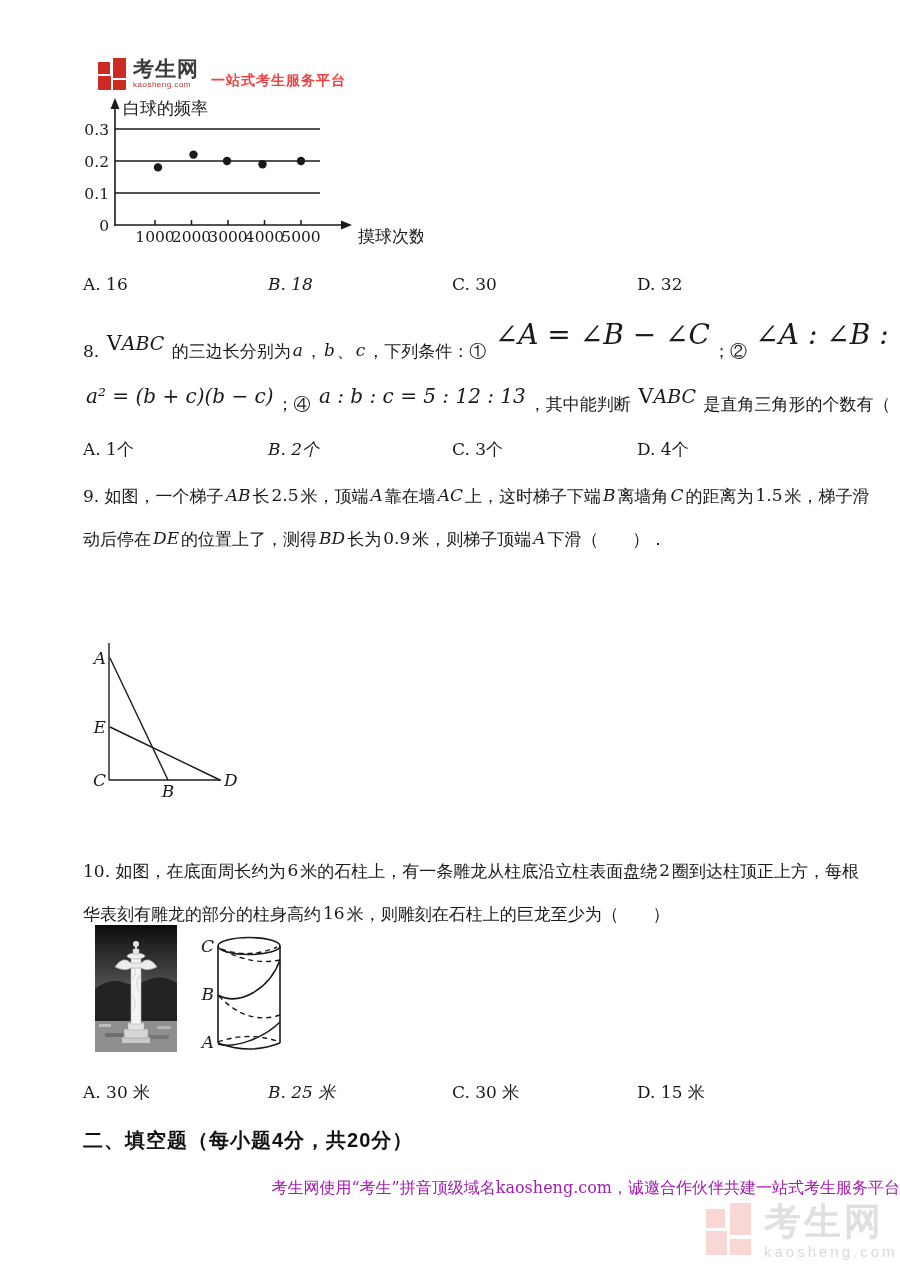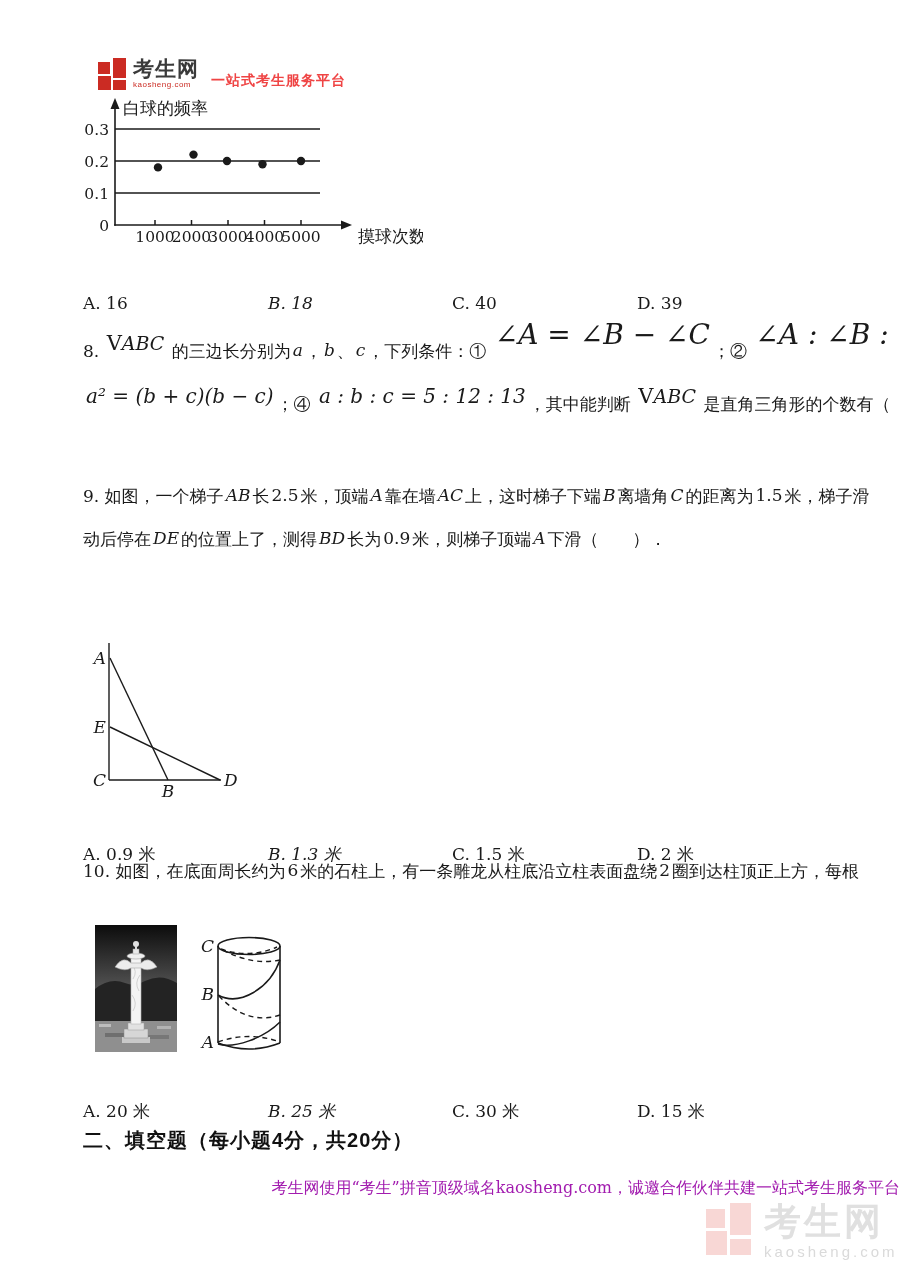--- a/index.html
+++ b/index.html
@@ -29,21 +29,21 @@
   .q-line{position:absolute;font-size:17px;white-space:nowrap;color:#1a1a1a;}
   .sg-n{}
   .sg-m{font-style:italic;padding:0 2px;vertical-align:1px;}
   .sg-s{padding:0 2px;vertical-align:1px;}
   .sg-f{font-style:italic;font-size:28px;vertical-align:13px;padding:0 3px;}
   .sg-f2{font-style:italic;font-size:20px;vertical-align:7px;padding:0 3px;}
   .sg-t{font-size:21px;vertical-align:7px;padding-left:2px;}
   .sg-tm{font-style:italic;font-size:19px;vertical-align:7px;padding-right:2px;}
 
   .opt-row{position:absolute;left:83px;width:780px;height:22px;font-size:17px;}
-  .opt-row span{position:absolute;white-space:nowrap;margin-top:19px;}
+  .opt-row span{position:absolute;white-space:nowrap;}
   .opt-b{left:185px;font-style:italic;} .opt-c{left:369px;} .opt-d{left:554px;}
 
   
   .fig{position:absolute;}
 
   
   .section-header{position:absolute;left:83px;top:1127px;
                   font-family:Liberation Sans, sans-serif;
                   font-weight:700;font-size:20px;color:#111;letter-spacing:1px;}
   .footer-note{position:absolute;left:0;top:1178px;width:900px;text-align:right;
@@ -109,54 +109,55 @@
       <circle cx="149" cy="67" r="4.2" fill="#1a1a1a"></circle>
       <circle cx="184.5" cy="70.2" r="4.2" fill="#1a1a1a"></circle>
       <circle cx="223" cy="67" r="4.2" fill="#1a1a1a"></circle>
       <text x="45" y="20" text-anchor="start" font-size="17" fill="#1a1a1a" font-family="DejaVu Serif, Liberation Serif, serif">白球的频率</text>
       <text x="280" y="148" text-anchor="start" font-size="17" fill="#1a1a1a" font-family="DejaVu Serif, Liberation Serif, serif">摸球次数</text>
     </svg>
 
   <div class="opt-row" style="top:274px">
     <span class="opt-a">A. 16</span>
     <span class="opt-b">B. 18</span>
-    <span class="opt-c">C. 40</span>
-    <span class="opt-d">D. 39</span>
+    <span class="opt-c">C. 30</span>
+    <span class="opt-d">D. 32</span>
   </div>
 
   <div class="q-line" style="left:83px;top:318px"><span class="sg-n">8. </span><span class="sg-t">V</span><span class="sg-tm">ABC</span><span class="sg-n"> 的三边长分别为</span><span class="sg-m">a</span><span class="sg-n">，</span><span class="sg-m">b</span><span class="sg-n">、</span><span class="sg-m">c</span><span class="sg-n">，下列条件：① </span><span class="sg-f">∠A = ∠B − ∠C</span><span class="sg-n">；② </span><span class="sg-f">∠A : ∠B : ∠C = 3 : 4 : 5</span></div>
   <div class="q-line" style="left:83px;top:384px"><span class="sg-f2">a² = (b + c)(b − c)</span><span class="sg-n">；④ </span><span class="sg-f2">a : b : c = 5 : 12 : 13</span><span class="sg-n">，其中能判断 </span><span class="sg-t">V</span><span class="sg-tm">ABC</span><span class="sg-n"> 是直角三角形的个数有（　　）</span></div>
+  <div class="opt-row" style="top:438px">
+    <span class="opt-a">A. 1个</span>
+    <span class="opt-b">B. 2个</span>
+    <span class="opt-c">C. 3个</span>
+    <span class="opt-d">D. 4个</span>
+  </div>
 
   <div class="q-line" style="left:83px;top:485px"><span class="sg-n">9. 如图，一个梯子</span><span class="sg-m">AB</span><span class="sg-n">长</span><span class="sg-s">2.5</span><span class="sg-n">米，顶端</span><span class="sg-m">A</span><span class="sg-n">靠在墙</span><span class="sg-m">AC</span><span class="sg-n">上，这时梯子下端</span><span class="sg-m">B</span><span class="sg-n">离墙角</span><span class="sg-m">C</span><span class="sg-n">的距离为</span><span class="sg-s">1.5</span><span class="sg-n">米，梯子滑</span></div>
   <div class="q-line" style="left:83px;top:528px"><span class="sg-n">动后停在</span><span class="sg-m">DE</span><span class="sg-n">的位置上了，测得</span><span class="sg-m">BD</span><span class="sg-n">长为</span><span class="sg-s">0.9</span><span class="sg-n">米，则梯子顶端</span><span class="sg-m">A</span><span class="sg-n">下滑（　　）．</span></div>
 
   <svg class="fig" style="left:85px;top:635px" width="170" height="172" viewBox="0 0 170 172">
     <g stroke="#1a1a1a" stroke-width="1.4" fill="none">
       <line x1="24" y1="8" x2="24" y2="145"></line>
       <line x1="24" y1="145" x2="136" y2="145"></line>
       <line x1="25" y1="23" x2="83" y2="145"></line>
       <line x1="25" y1="92" x2="135" y2="145"></line>
     </g>
     <g font-size="17" font-style="italic" fill="#1a1a1a" font-family="DejaVu Serif, Liberation Serif, serif">
       <text x="21" y="29" text-anchor="end">A</text>
       <text x="21" y="98" text-anchor="end">E</text>
       <text x="21" y="151" text-anchor="end">C</text>
       <text x="83" y="162" text-anchor="middle">B</text>
       <text x="139" y="151" text-anchor="start">D</text>
     </g>
   </svg>
 
-  <div class="opt-row" style="top:824px">
-    <span class="opt-a">A. 0.9 米</span>
-    <span class="opt-b">B. 1.3 米</span>
-    <span class="opt-c">C. 1.5 米</span>
-    <span class="opt-d">D. 2 米</span>
-  </div>
 
   <div class="q-line" style="left:83px;top:860px"><span class="sg-n">10. 如图，在底面周长约为</span><span class="sg-s">6</span><span class="sg-n">米的石柱上，有一条雕龙从柱底沿立柱表面盘绕</span><span class="sg-s">2</span><span class="sg-n">圈到达柱顶正上方，每根</span></div>
+  <div class="q-line" style="left:83px;top:903px"><span class="sg-n">华表刻有雕龙的部分的柱身高约</span><span class="sg-s">16</span><span class="sg-n">米，则雕刻在石柱上的巨龙至少为（　　）</span></div>
 
   <svg class="fig" style="left:95px;top:925px" width="82" height="127" viewBox="0 0 82 127">
     <defs>
       <linearGradient id="sky" x1="0" y1="0" x2="0" y2="1">
         <stop offset="0" stop-color="#0c0c0c"></stop>
           <stop offset="1" stop-color="#9a9a9a"></stop>
       </linearGradient>
     </defs>
     <rect x="0" y="0" width="82" height="127" fill="url(#sky)"></rect>
     <path d="M0,64 Q15,52 30,58 Q40,62 50,56 Q66,48 82,58 L82,96 L0,96 Z" fill="#232323"></path>
@@ -191,21 +192,21 @@
       <path d="M90,34 Q62,40 31,23" stroke-width="1.4" stroke-dasharray="5,4"></path>
     </g>
     <g font-size="17" font-style="italic" fill="#1a1a1a" font-family="DejaVu Serif, Liberation Serif, serif">
       <text x="24" y="26" text-anchor="end">C</text>
       <text x="24" y="74" text-anchor="end">B</text>
       <text x="24" y="122" text-anchor="end">A</text>
     </g>
   </svg>
 
   <div class="opt-row" style="top:1081px">
-    <span class="opt-a">A. 20 米</span>
+    <span class="opt-a">A. 30 米</span>
     <span class="opt-b">B. 25 米</span>
     <span class="opt-c">C. 30 米</span>
     <span class="opt-d">D. 15 米</span>
   </div>
 
   <div class="section-header">二、填空题（每小题4分，共20分）</div>
 
   <div class="footer-note">考生网使用“考生”拼音顶级域名kaosheng.com，诚邀合作伙伴共建一站式考生服务平台</div>
 
   <div class="watermark">

